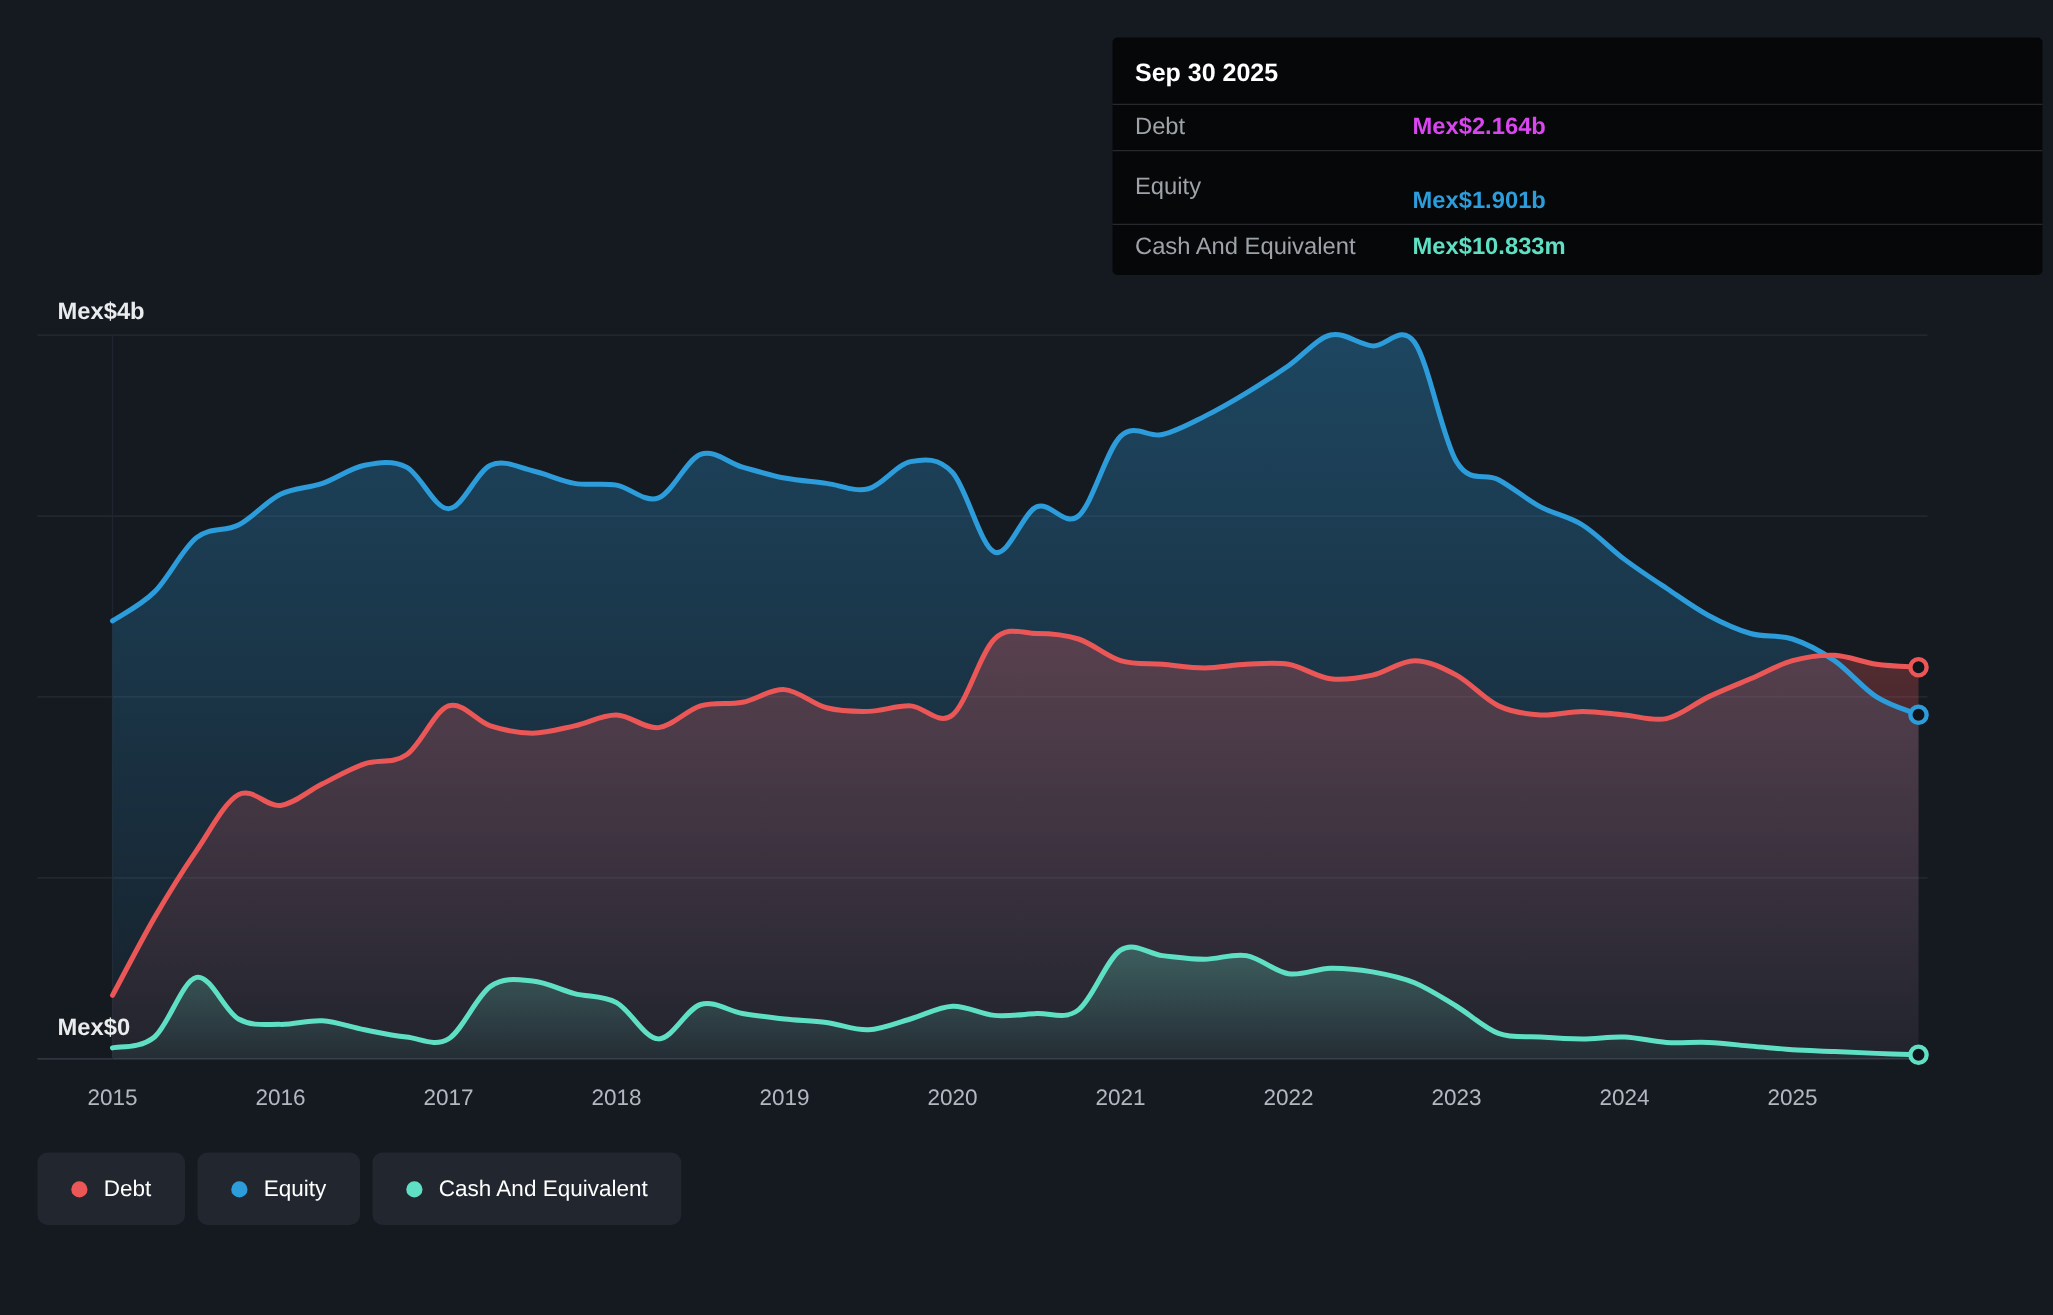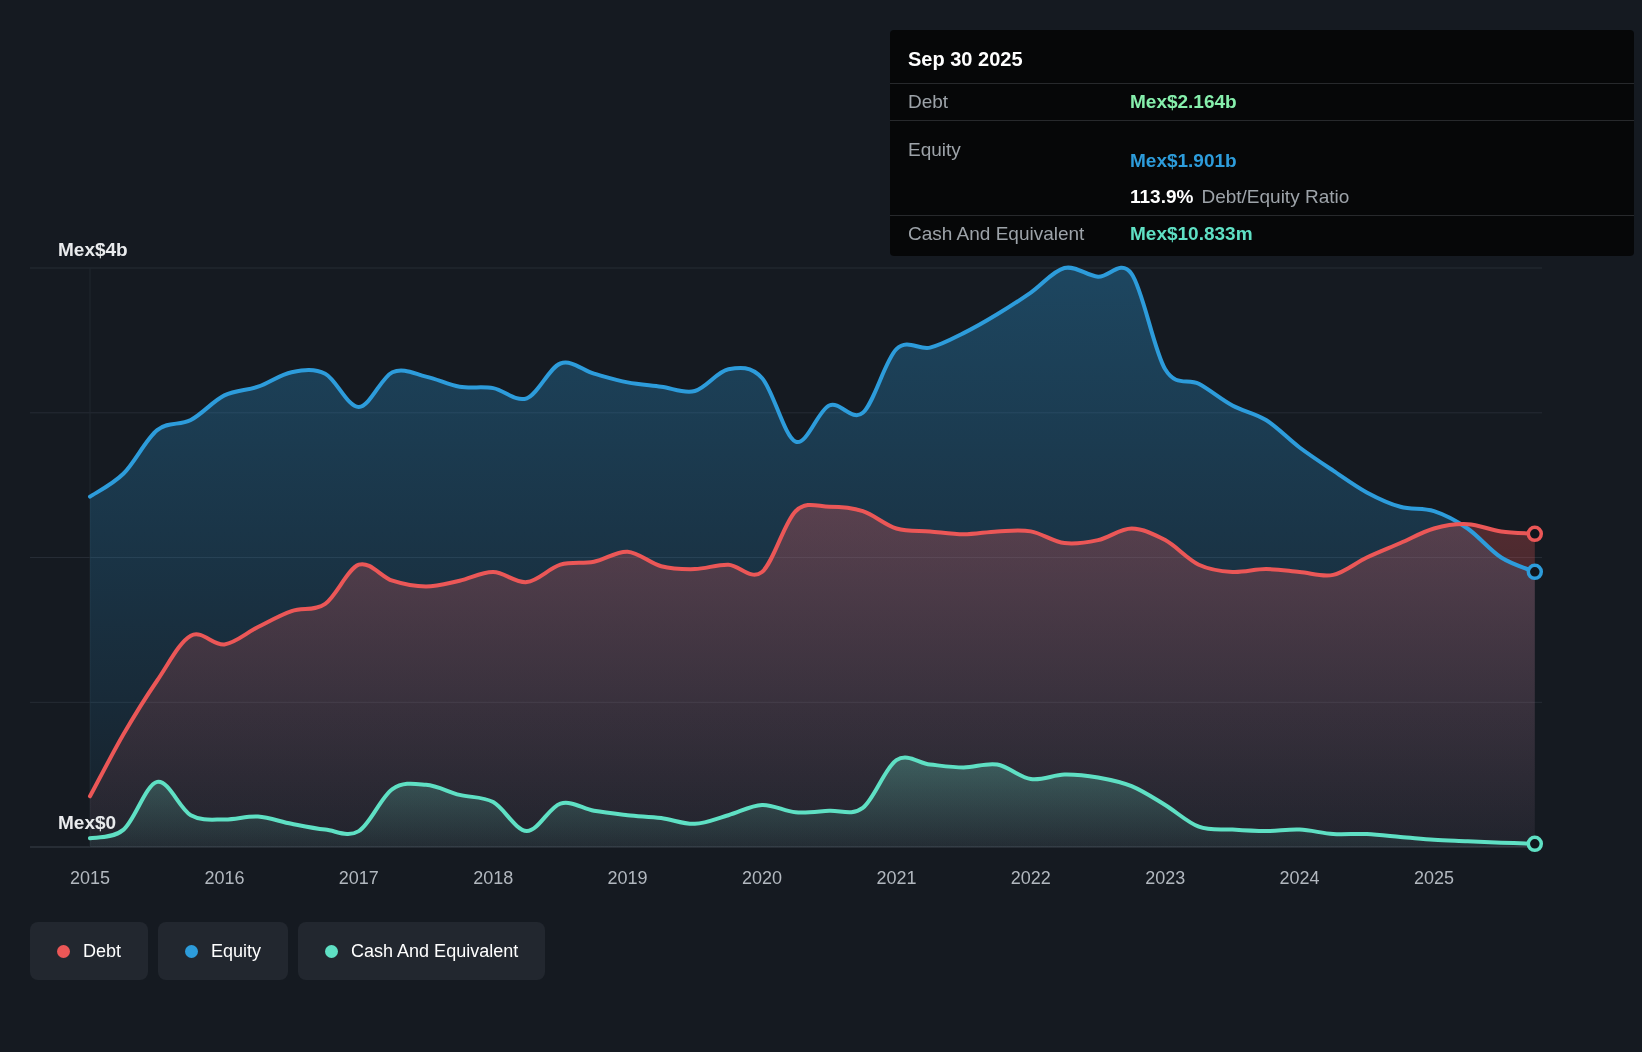--- a/index.html
+++ b/index.html
@@ -7,21 +7,21 @@
     width:1642px;height:1052px;
     background:#151a21;
     position:relative;
     overflow:hidden;
     font-family:"Liberation Sans", sans-serif;
   }
   #chart{position:absolute;left:0;top:0;}
   svg text{font-family:"Liberation Sans", sans-serif;}
 
   
-  .y-label{position:absolute;color:#e9ebed;font-weight:bold;font-size:19px;margin-left:12px;}
+  .y-label{position:absolute;color:#e9ebed;font-weight:bold;font-size:19px;}
   .y-label.top{left:46px;top:239px;}
   .y-label.bottom{left:46px;top:812px;}
 
   
   .tooltip{
     position:absolute;left:890px;top:30px;width:744px;
     background:#060708;border-radius:4px;z-index:5;
     padding:6px 0 4px;
   }
   .tt-title{font-size:20px;font-weight:bold;color:#ffffff;padding:12px 18px 12px;}
@@ -89,30 +89,25 @@
     <text x="1434.0" y="884" text-anchor="middle" fill="#b2b8bf" font-size="18">2025</text>
   </svg>
 
 <div class="y-label top">Mex$4b</div>
 <div class="y-label bottom">Mex$0</div>
 
 <div class="tooltip">
   <div class="tt-title">Sep 30 2025</div>
   <div class="tt-row sep">
     <span class="tt-label">Debt</span>
-    <span class="tt-value" style="color: #86efac;">Mex$2.164b</span>
+    <span class="tt-value" style="color: #d946ef;">Mex$2.164b</span>
   </div>
   <div class="tt-row sep">
     <span class="tt-label">Equity</span>
     <span class="tt-value" style="color: rgb(45, 156, 219); margin-top: 22px;">Mex$1.901b</span>
-  </div>
-  <div class="tt-row">
-    <span class="tt-spacer"></span>
-    <span class="tt-ratio-value">113.9%</span>
-    <span class="tt-ratio-label">Debt/Equity Ratio</span>
   </div>
   <div class="tt-row sep">
     <span class="tt-label">Cash And Equivalent</span>
     <span class="tt-value" style="color: rgb(95, 224, 196);">Mex$10.833m</span>
   </div>
 </div>
 
 <div class="legend">
   <div class="chip">
     <span class="dot" style="background: rgb(235, 87, 87);"></span>

